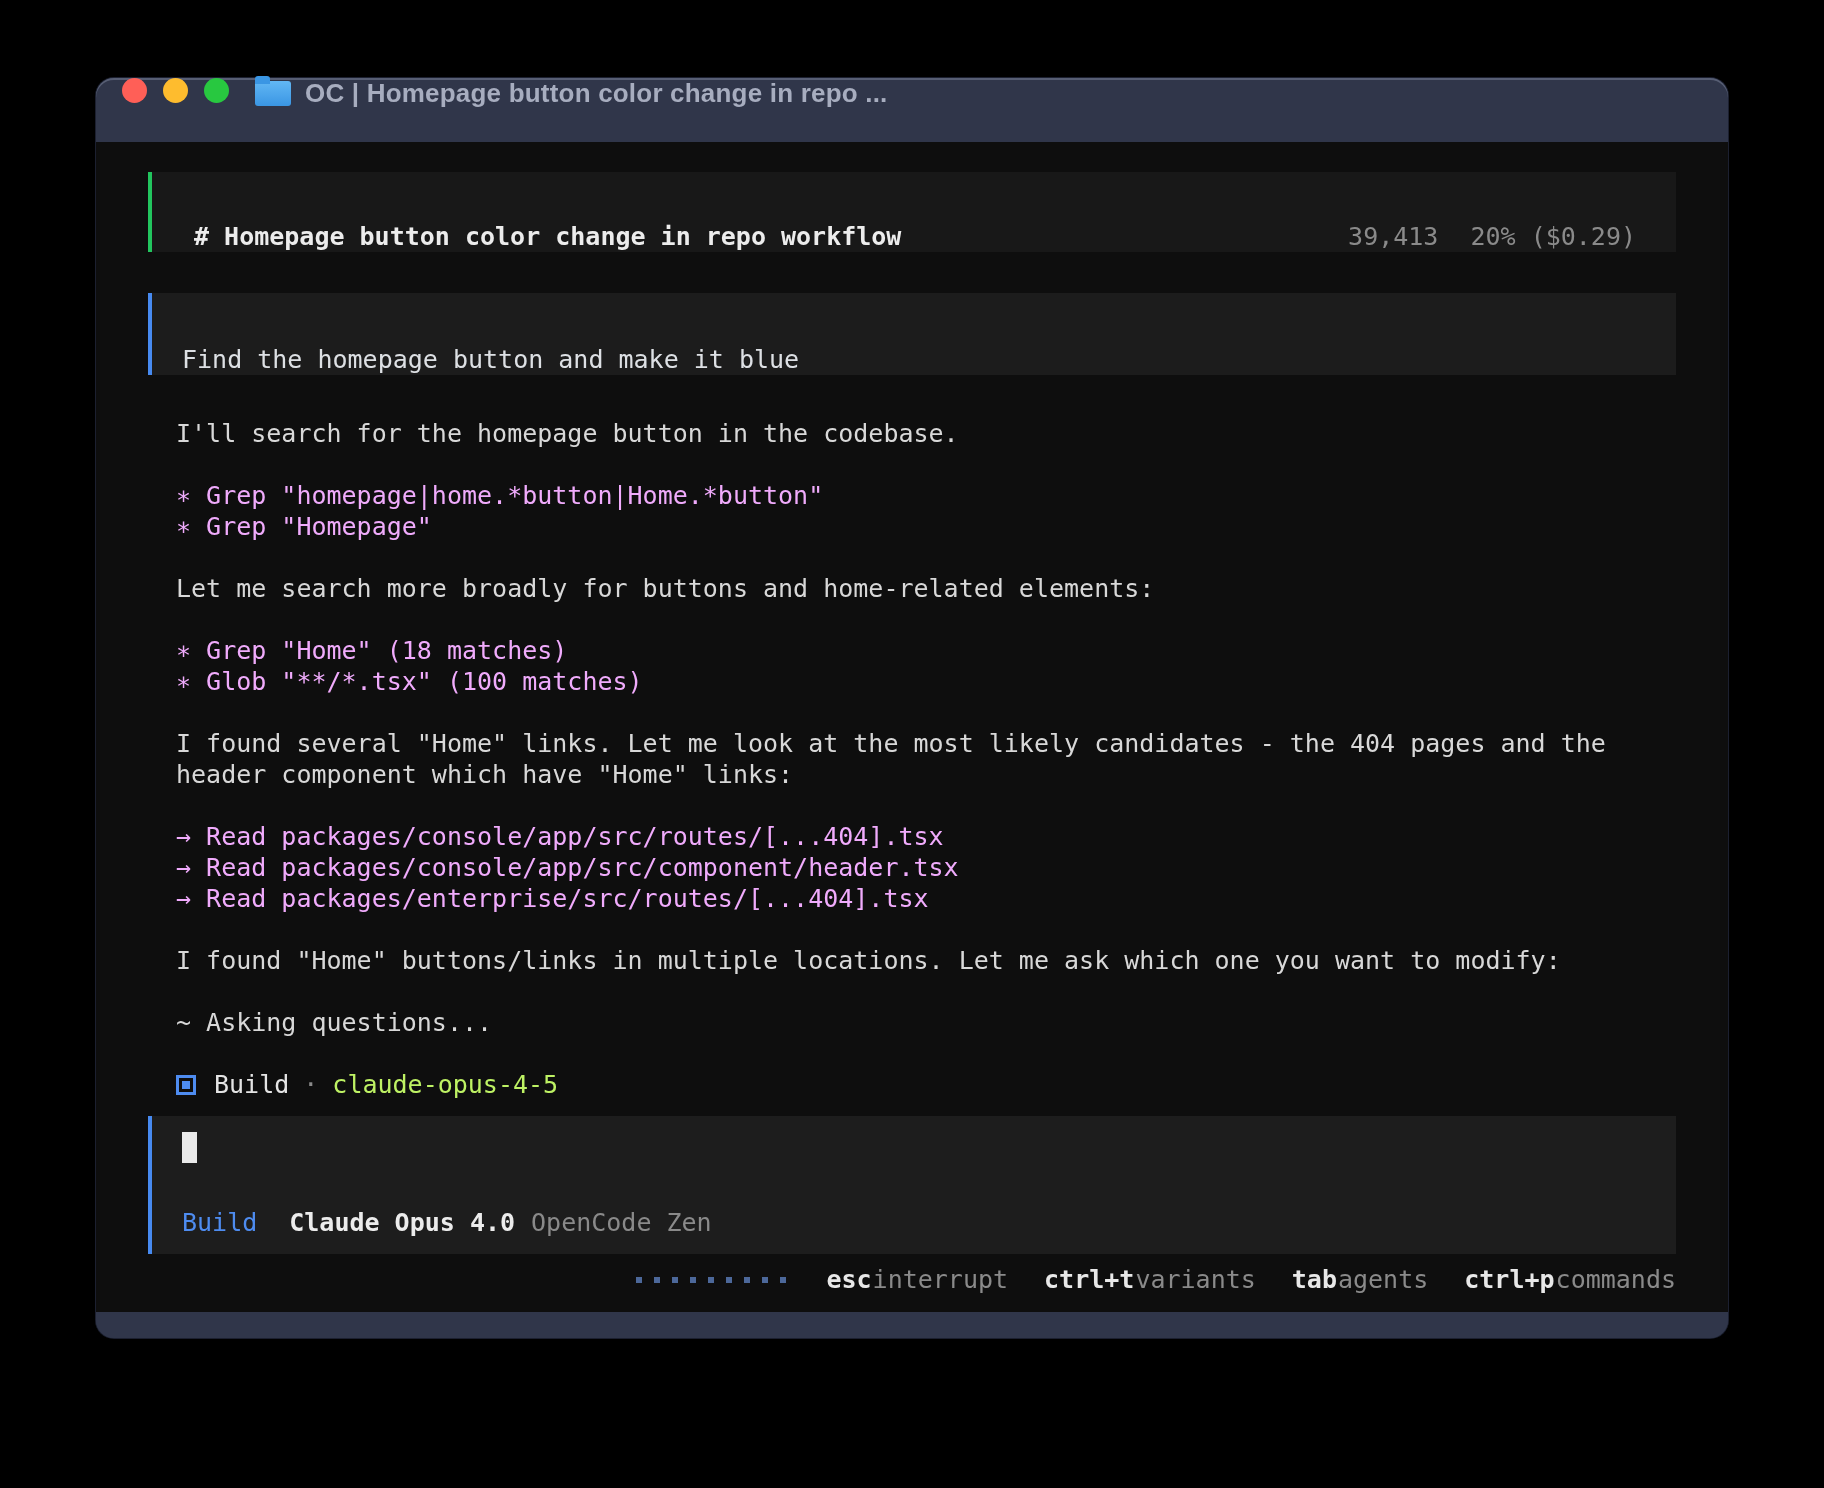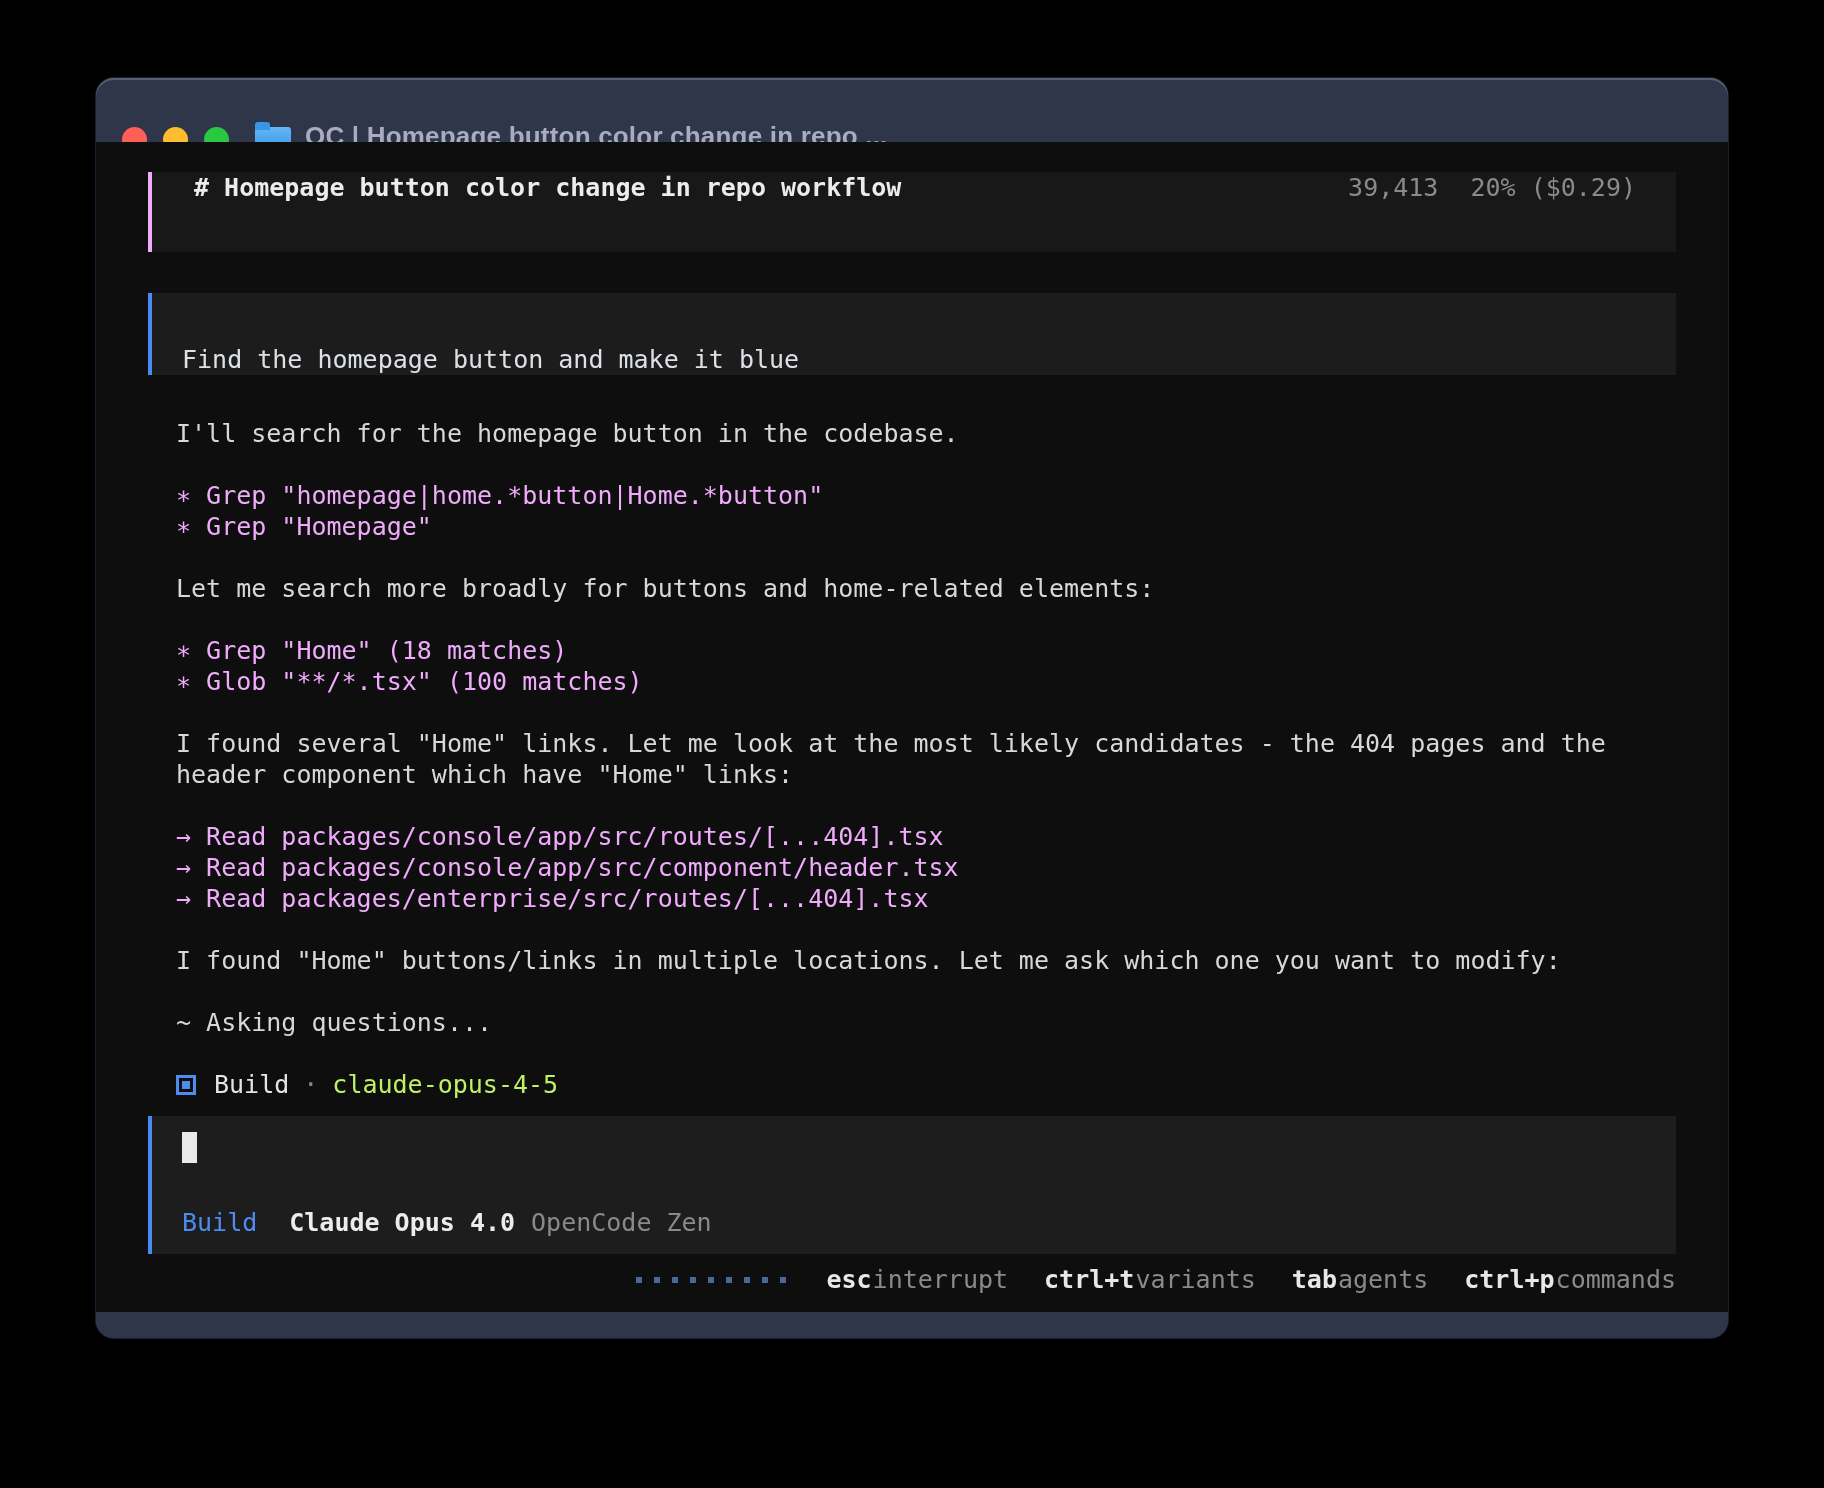--- a/index.html
+++ b/index.html
@@ -9,21 +9,21 @@
   .window {
     position:absolute; left:96px; top:78px; width:1632px; height:1260px;
     background:#30364a; border-radius:18px;
     box-shadow:0 0 0 1px #1c2030, 0 30px 60px rgba(0,0,0,.6);
   }
   .titlebar {
     position:absolute; top:0; left:0; right:0; height:74px;
     border-radius:18px 18px 0 0;
     background:#30364a;
     box-shadow:inset 0 2px 0 rgba(160,170,195,.35);
-    display:flex; align-items:flex-end; padding-left:26px;
+    display:flex; align-items:flex-start; padding-left:26px;
   }
   .lights { display:flex; gap:16px; margin-right:26px; }
   .light { width:25px; height:25px; border-radius:50%; }
   .light.red { background:#ff5f57; }
   .light.yellow { background:#febc2e; }
   .light.green { background:#28c840; }
   .folder {
     position:relative; width:36px; height:25px; margin-right:14px; margin-top:3px;
     background:linear-gradient(#62b7f4, #3a96e4); border-radius:3px;
   }
@@ -41,22 +41,22 @@
     background:#0e0e0e; padding:0 52px; overflow:hidden;
     font-size:25px; line-height:31px;
   }
   .bottombar {
     position:absolute; bottom:0; left:0; right:0; height:26px;
     background:#30364a; border-radius:0 0 18px 18px;
   }
 
   .session-header {
     margin-top:30px; height:80px; background:#181818;
-    border-left:4px solid #f0abfc;
-    display:flex; align-items:flex-start; justify-content:space-between;
+    border-left:4px solid #22c55e;
+    display:flex; align-items:flex-end; justify-content:space-between;
     padding:0 40px 0 42px;
   }
   .session-title { font-weight:bold; color:#ececec; }
   .session-stats { color:#8a8a8a; display:flex; gap:32px; }
 
   .user-msg {
     margin-top:41px; height:82px; background:#1c1c1c;
     border-left:4px solid #478af0;
     display:flex; align-items:flex-end; padding-left:30px; color:#dde0e4;
   }

